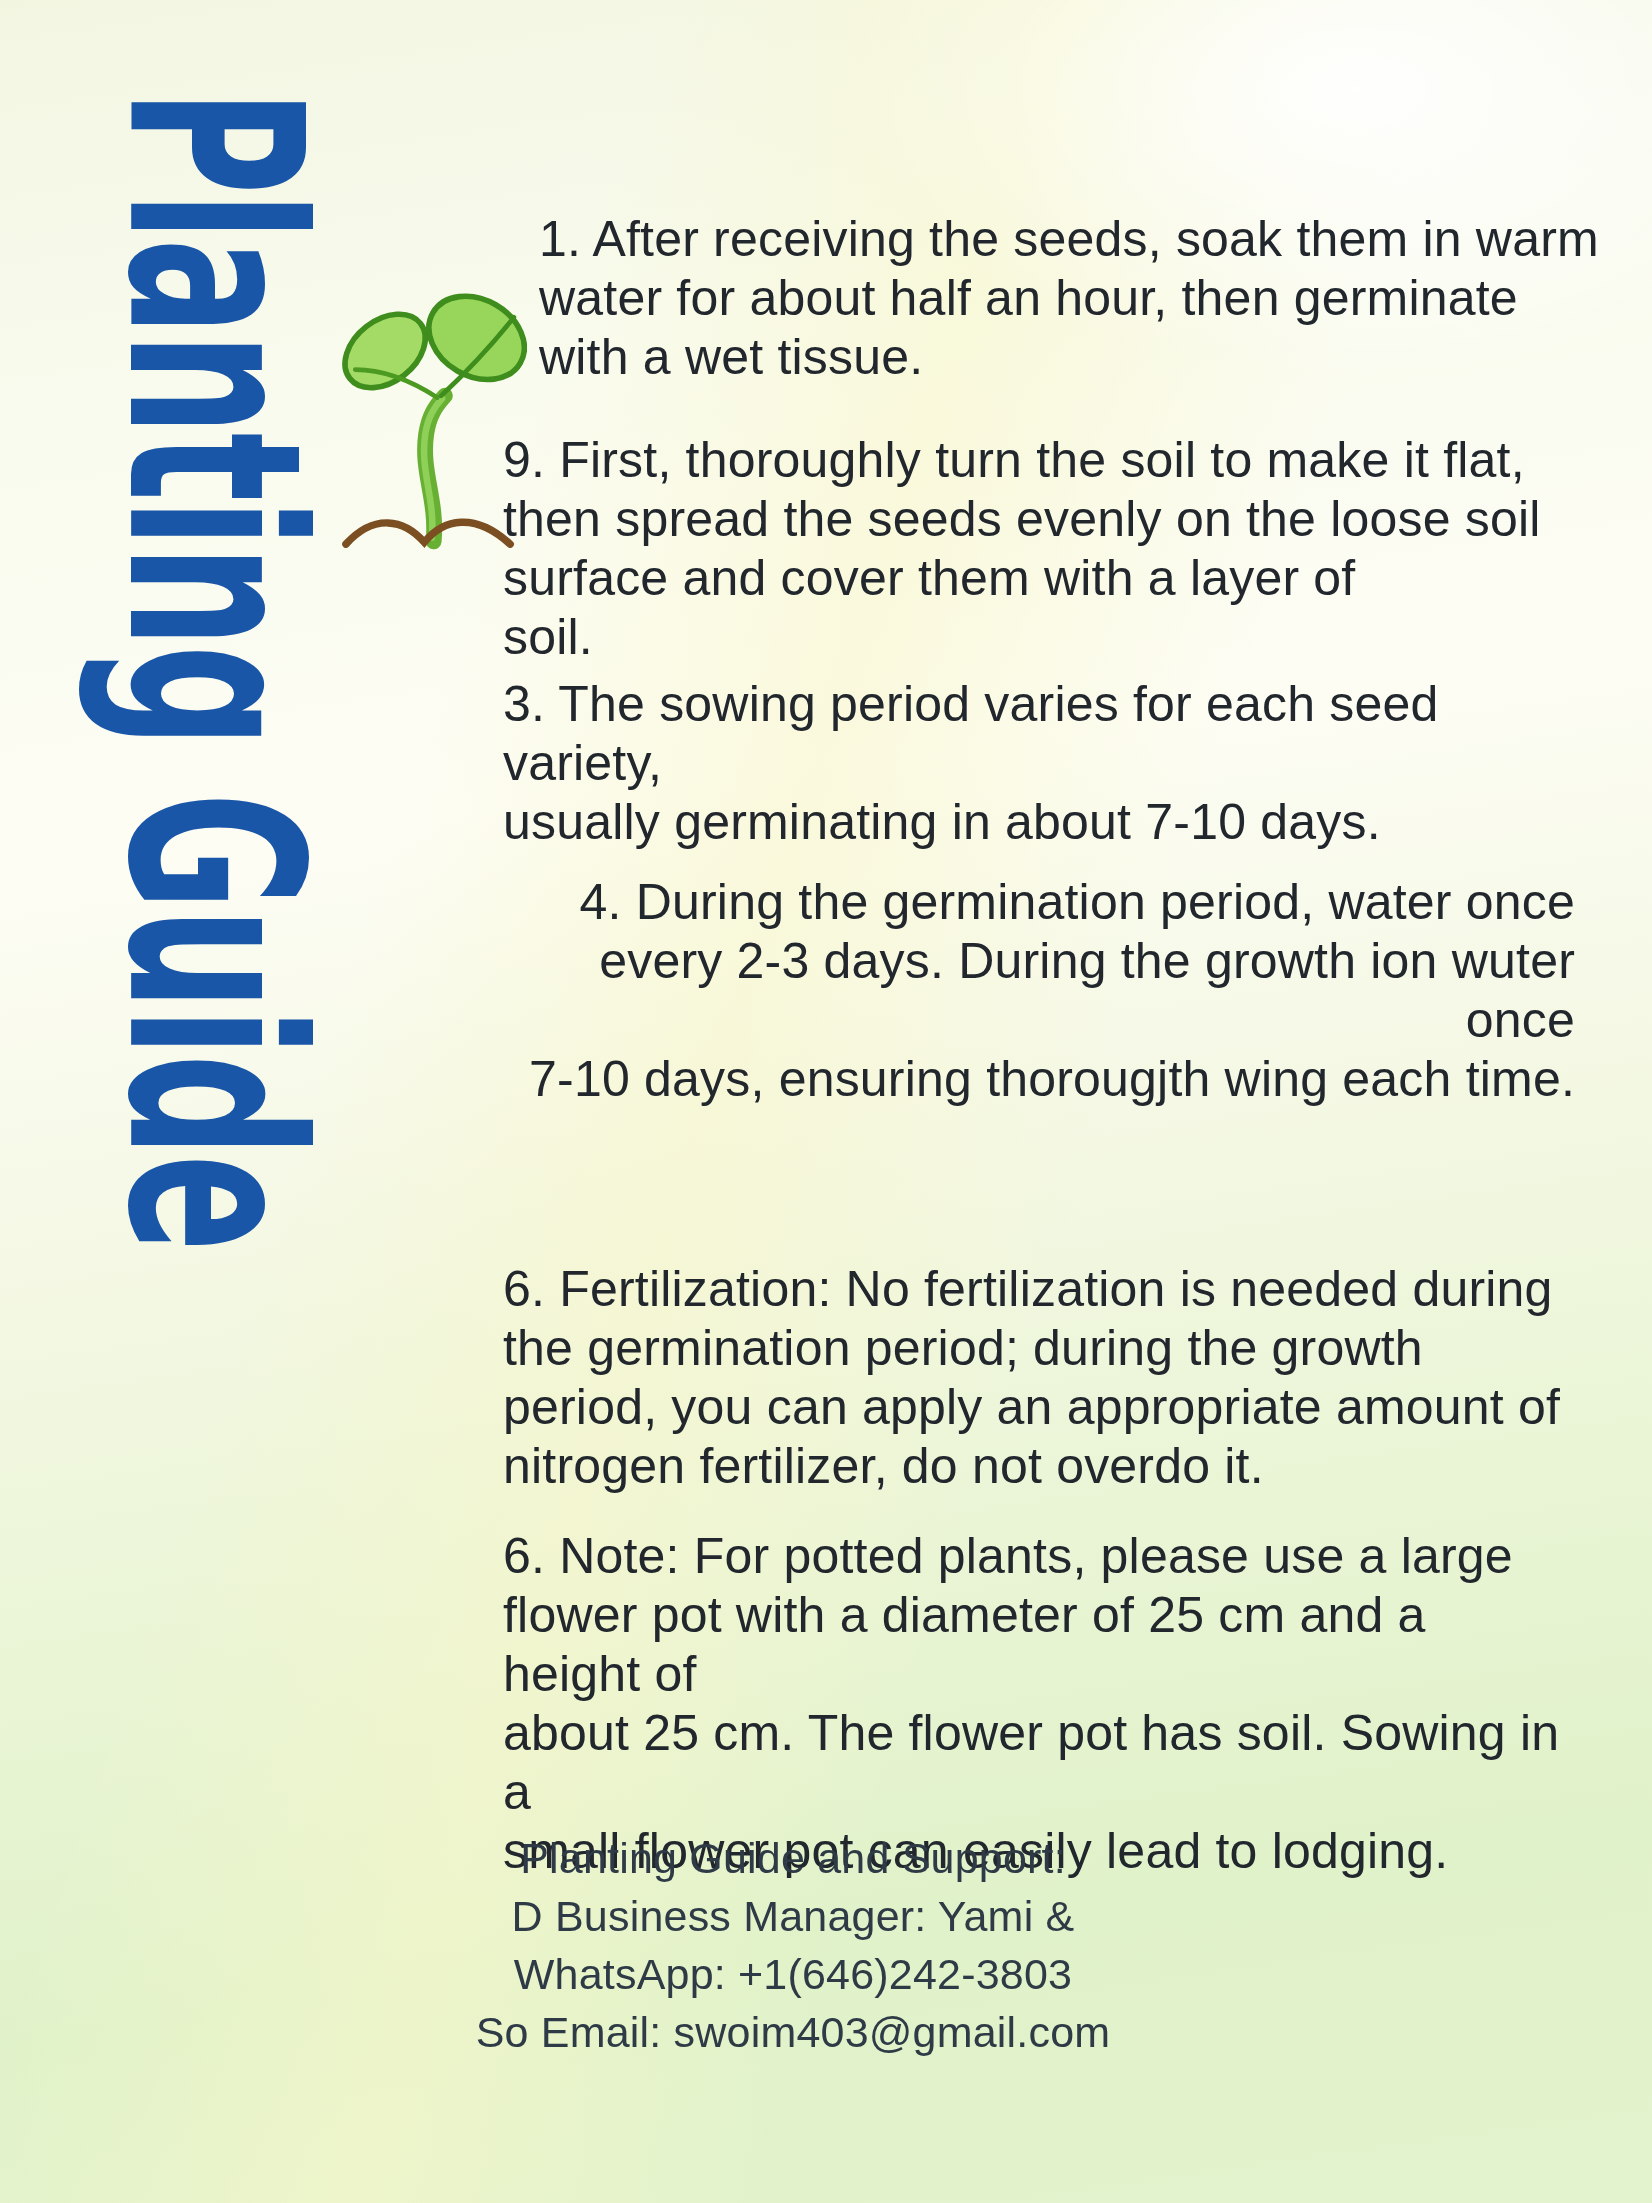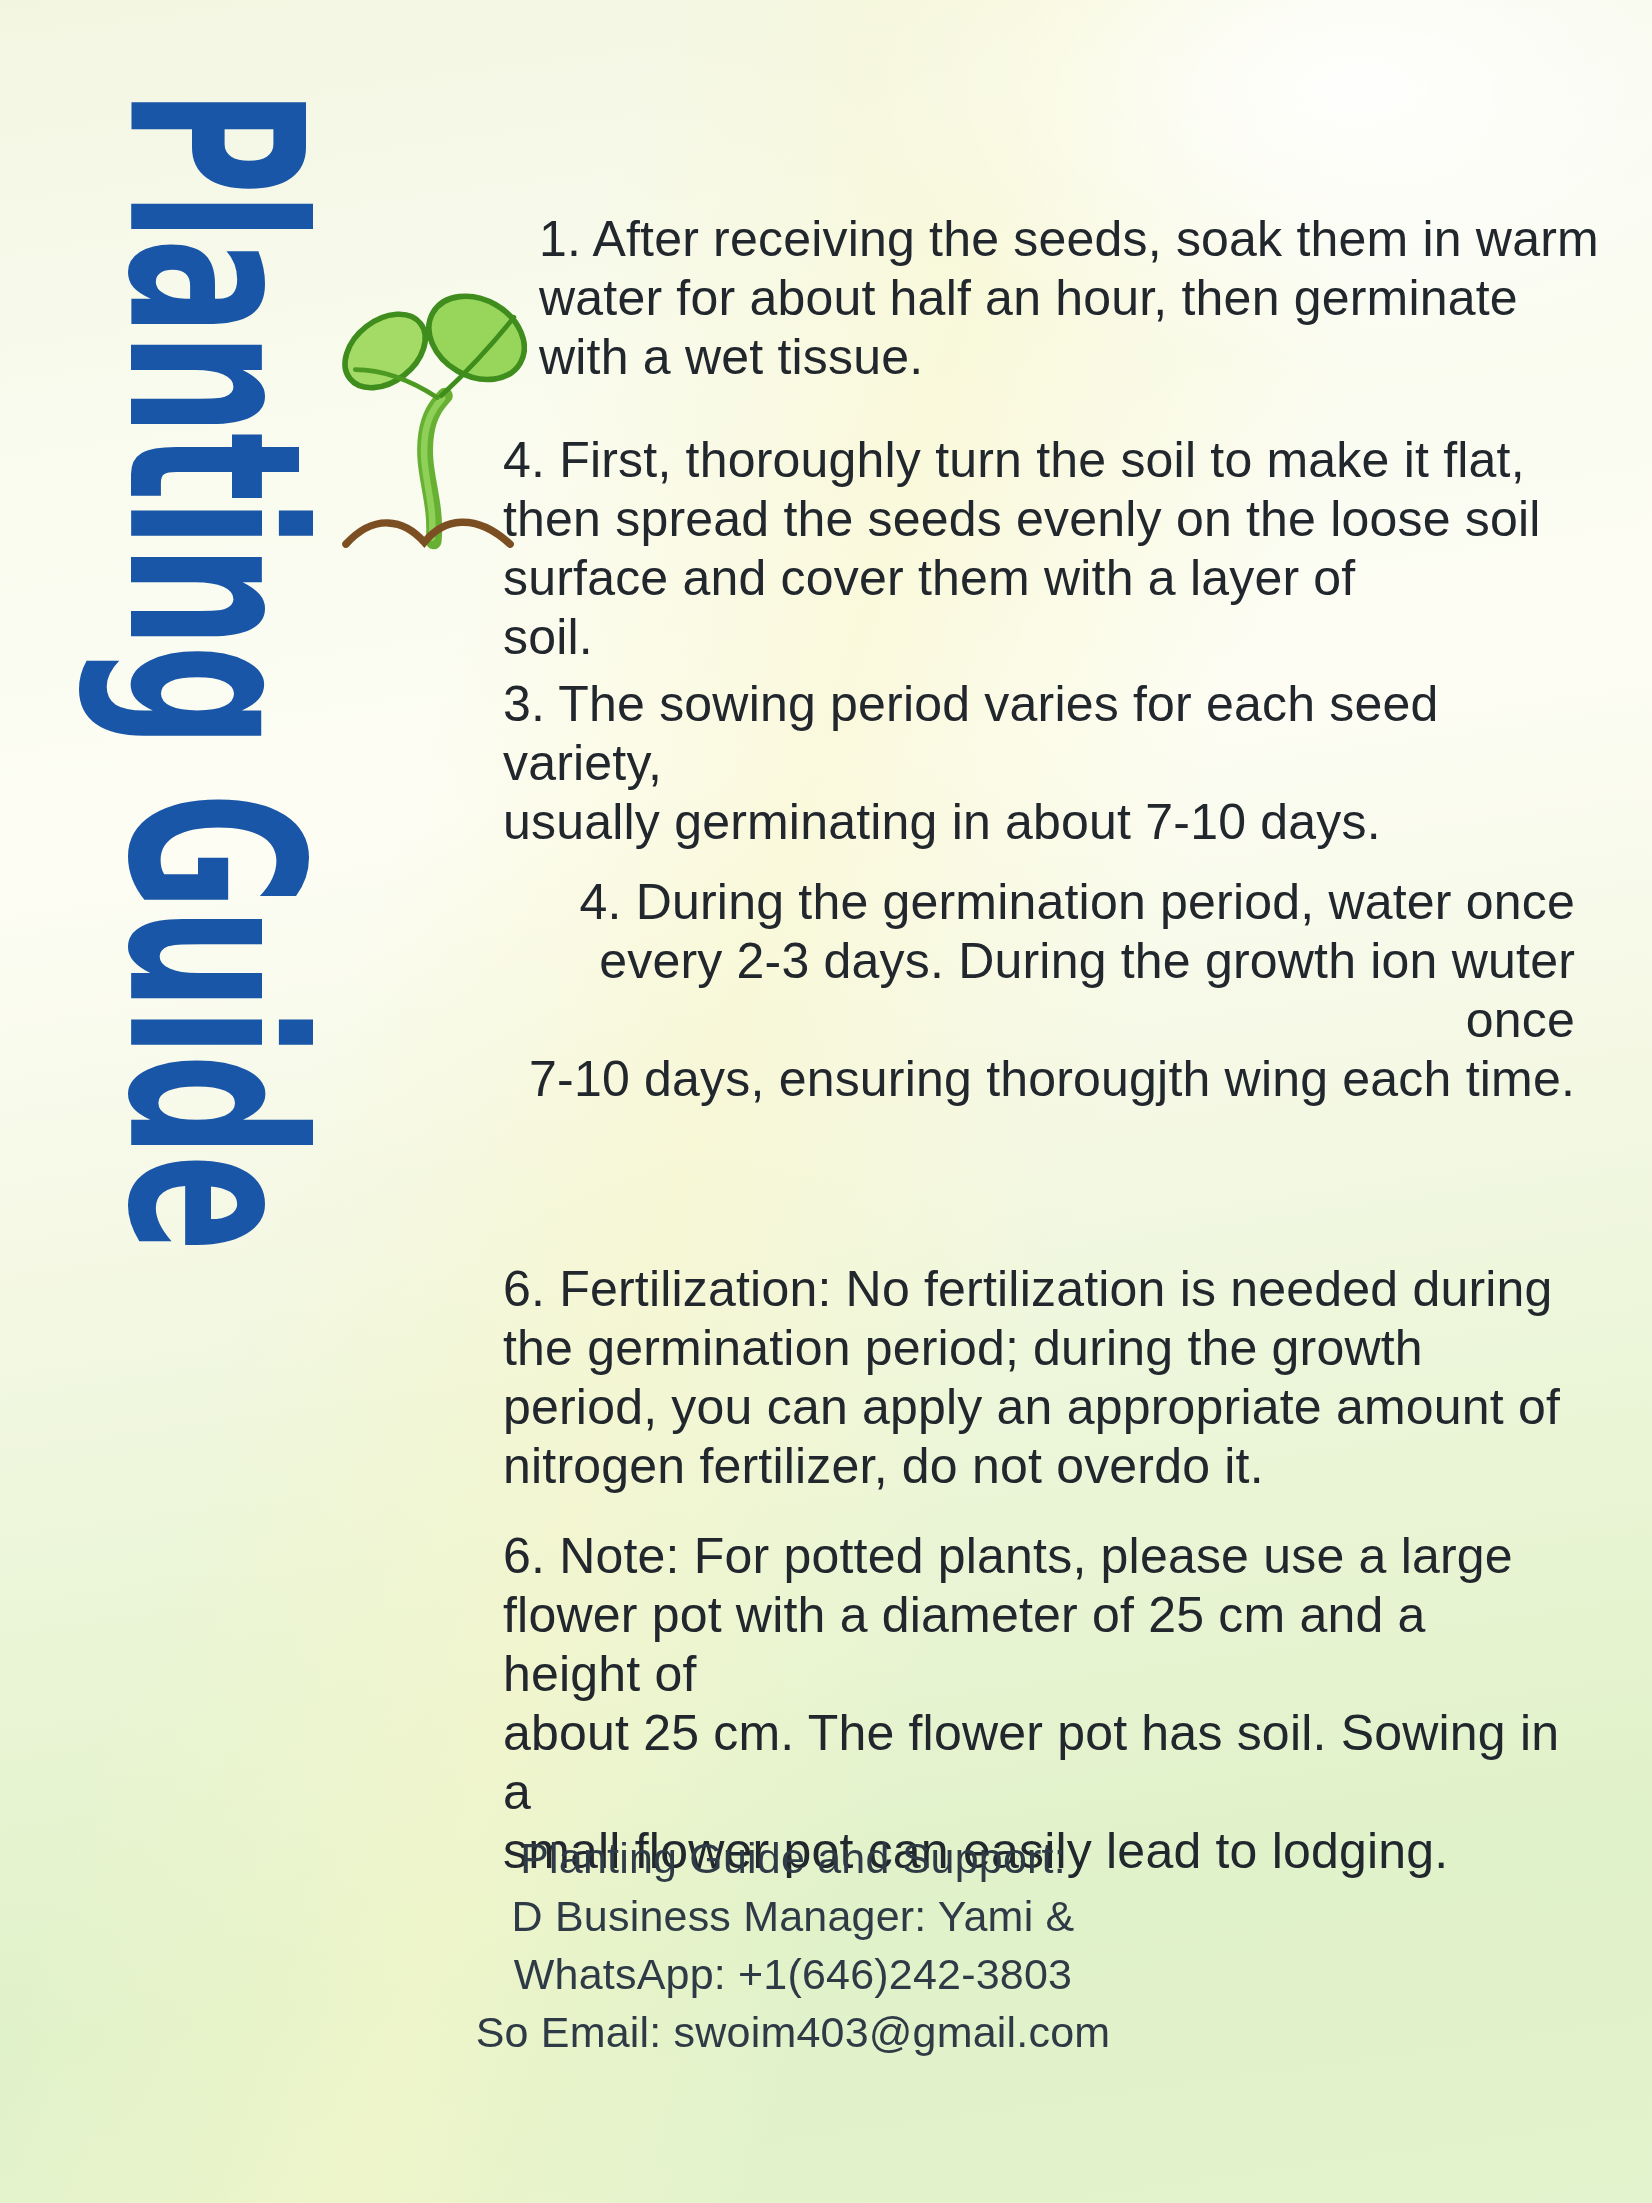--- a/index.html
+++ b/index.html
@@ -82,21 +82,21 @@
     <path d="M26 96 Q68 96 114 126" fill="none" stroke="#4c9a22" stroke-width="5" stroke-linecap="round"></path>
     <path d="M196 40 Q160 85 118 124" fill="none" stroke="#3f8d1d" stroke-width="5" stroke-linecap="round"></path>
 
     <path d="M16 283 C46 250 78 256 100 281 C120 256 154 248 192 283" fill="none" stroke="#7c4f22" stroke-width="8" stroke-linecap="round"></path>
   </svg>
 
   <div class="para p1">1. After receiving the seeds, soak them in warm
 water for about half an hour, then germinate
 with a wet tissue.</div>
 
-  <div class="para p2">4. First, thoroughly turn the soil to make it flat,
+  <div class="para p2">9. First, thoroughly turn the soil to make it flat,
 then spread the seeds evenly on the loose soil
 surface and cover them with a layer of
 soil.</div>
 
   <div class="para p3">3. The sowing period varies for each seed variety,
 usually germinating in about 7-10 days.</div>
 
   <div class="para p4">4. During the germination period, water once
 every 2-3 days. During the growth ion wuter once
 7-10 days, ensuring thorougjth wing each time.</div>

